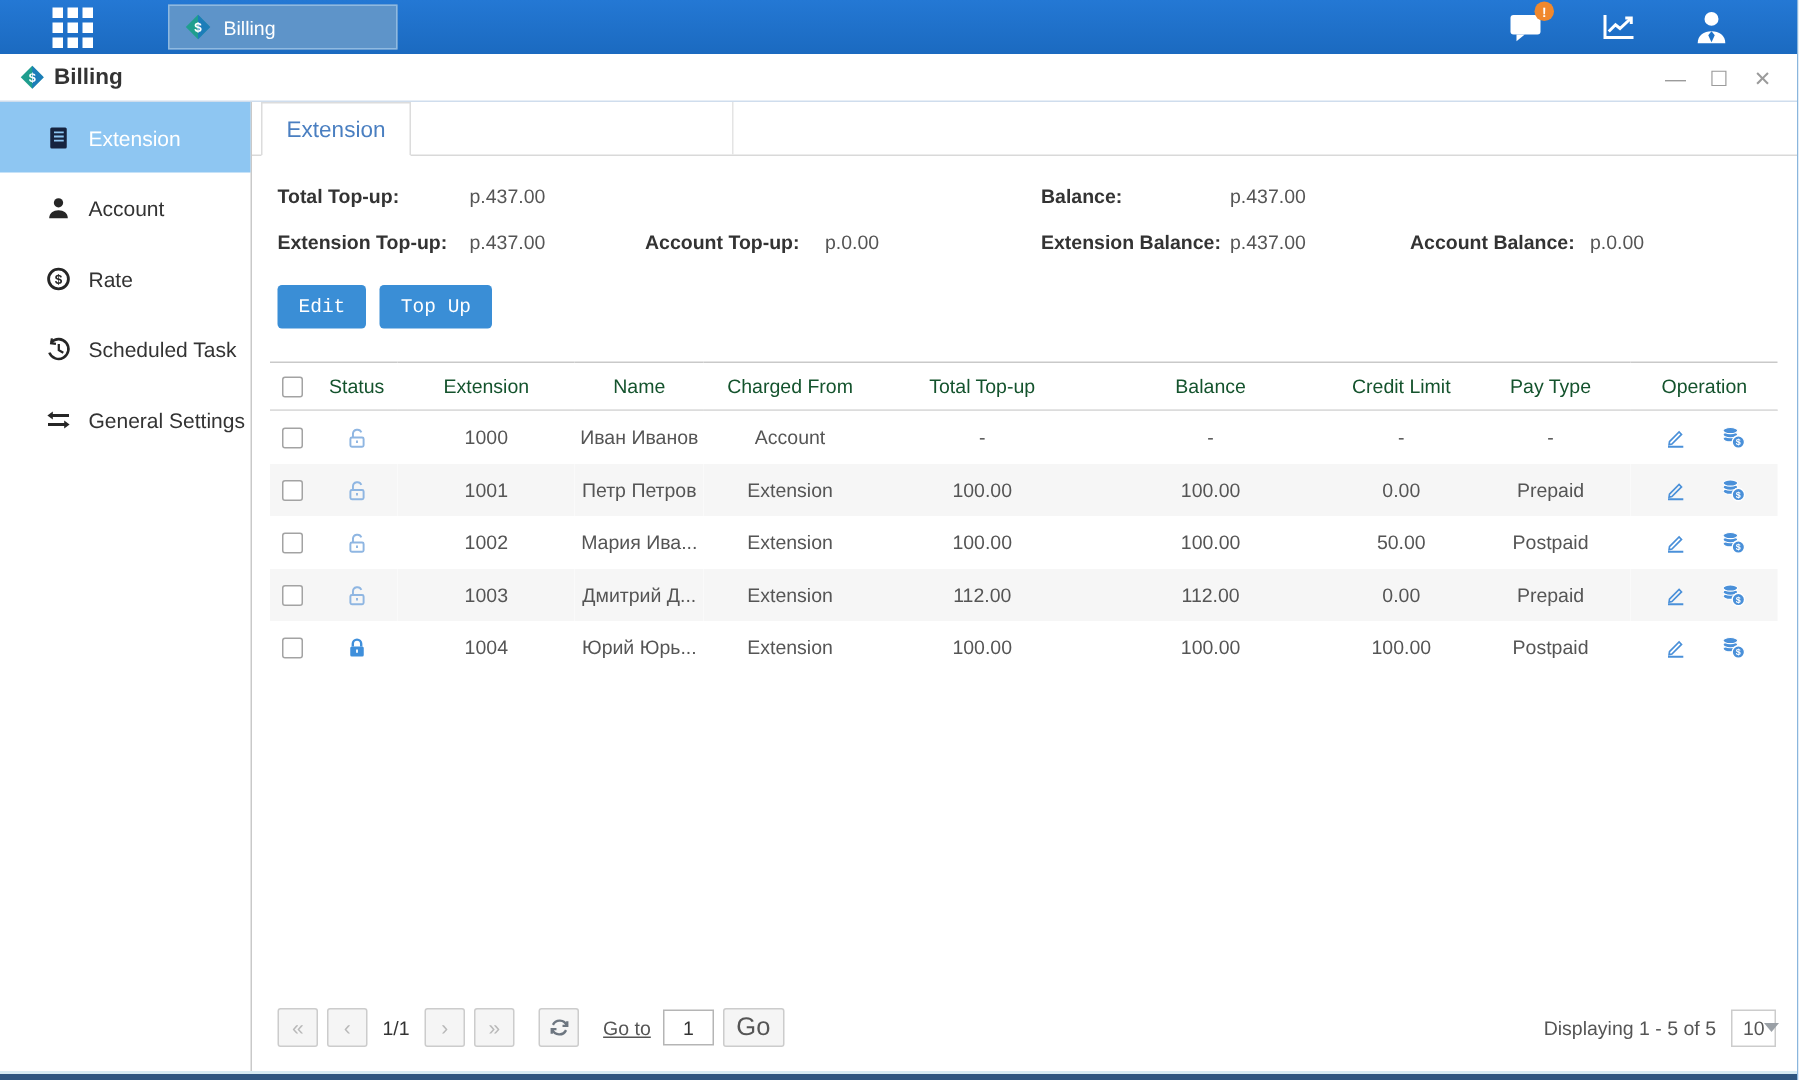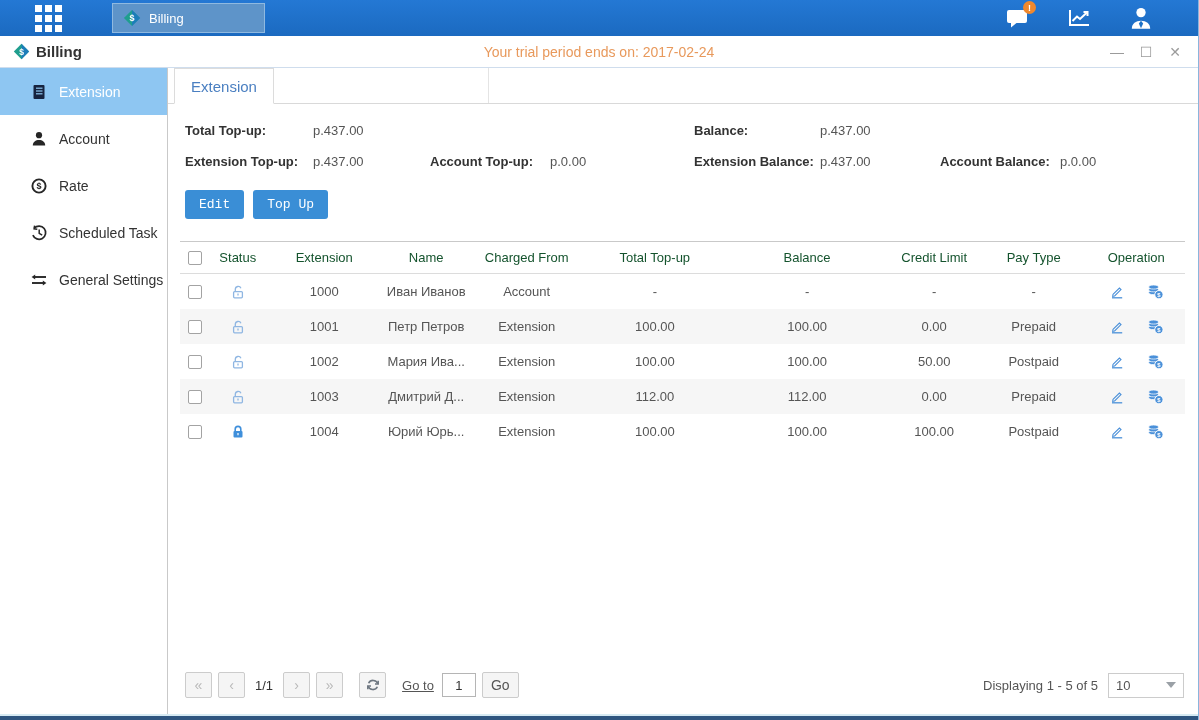--- a/index.html
+++ b/index.html
@@ -59,23 +59,23 @@
   .status-icon.locked .lock-closed { display:inline-block; }
 
   .spacer { flex:1; }
 
   
   .footer { display:flex; align-items:center; margin:0 14px 16px 17px; }
   .pg-btn { width:27px; height:26px; background:#f5f5f5; border:1px solid #ccc; border-radius:2px; color:#b9b9b9; font-size:14px; display:flex; align-items:center; justify-content:center; cursor:pointer; margin-right:6px; }
   .pg-info { color:#333; margin:0 10px 0 4px; font-size:13px; }
   .goto-label { margin:0 8px 0 10px; color:#555;text-decoration:underline; }
   .goto-input { width:34px; height:24px; border:1px solid #b5b5b5; text-align:center; font-size:13px; font-family:inherit; color:#333; }
-  .go-btn { margin-left:6px; height:26px; padding:0 8px; background:#f5f5f5; border:1px solid #ccc; border-radius:2px; color:#555; font-size:14px; font-family:inherit; cursor:pointer; }
+  .go-btn { margin-left:6px; height:26px; padding:0 8px; background:#f5f5f5; border:1px solid #ccc; border-radius:2px; color:#555; font-size:17px; font-family:inherit; cursor:pointer; }
   .foot-right { margin-left:auto; display:flex; align-items:center; gap:10px; color:#555; }
-  .page-size { width:76px; height:25px; border:1px solid #ccc; background:#fff; display:flex; align-items:center; justify-content:space-between; padding:0 7px; cursor:pointer; color:#555; }
+  .page-size { width:30px; height:25px; border:1px solid #ccc; background:#fff; display:flex; align-items:center; justify-content:space-between; padding:0 7px; cursor:pointer; color:#555; }
   .dd-arrow { width:0; height:0; border-left:5px solid transparent; border-right:5px solid transparent; border-top:6px solid #9aa0a6; }
 
   .bottom-frame { position:absolute; left:0; right:0; bottom:0; height:6px; background:#d7ebf3; border-bottom:4px solid #2f5680; }
 </style>
 </head>
 <body>
 
 <div class="page">
 
   <div class="topbar">
@@ -125,21 +125,20 @@
 
   <div class="titlebar">
     <div class="win-title">
       <svg width="17" height="17" viewBox="0 0 20 20">
         <polygon points="10,1 19,10 10,19 1,10" fill="#1f9e8e"></polygon>
         <polygon points="10,1 19,10 10,19" fill="#1b74c4" opacity="0.8"></polygon>
         <text x="10" y="13.6" text-anchor="middle" font-size="10" font-weight="bold" fill="#fff">$</text>
       </svg>
       <span>Billing</span>
     </div>
-    <div class="trial">Your trial period ends on: 2017-02-24</div>
     <div class="win-controls">
       <span>—</span>
       <span>☐</span>
       <span>✕</span>
     </div>
   </div>
 
   <div class="bodyrow">
 
     <div class="sidebar">

